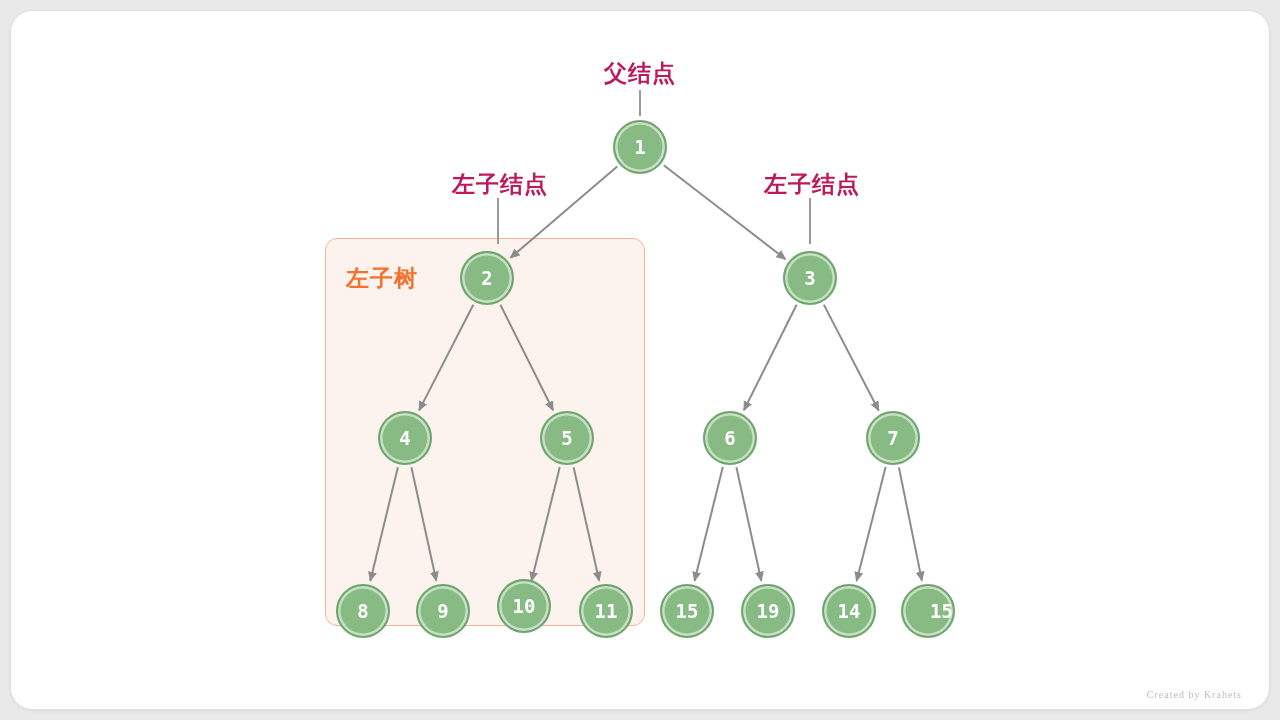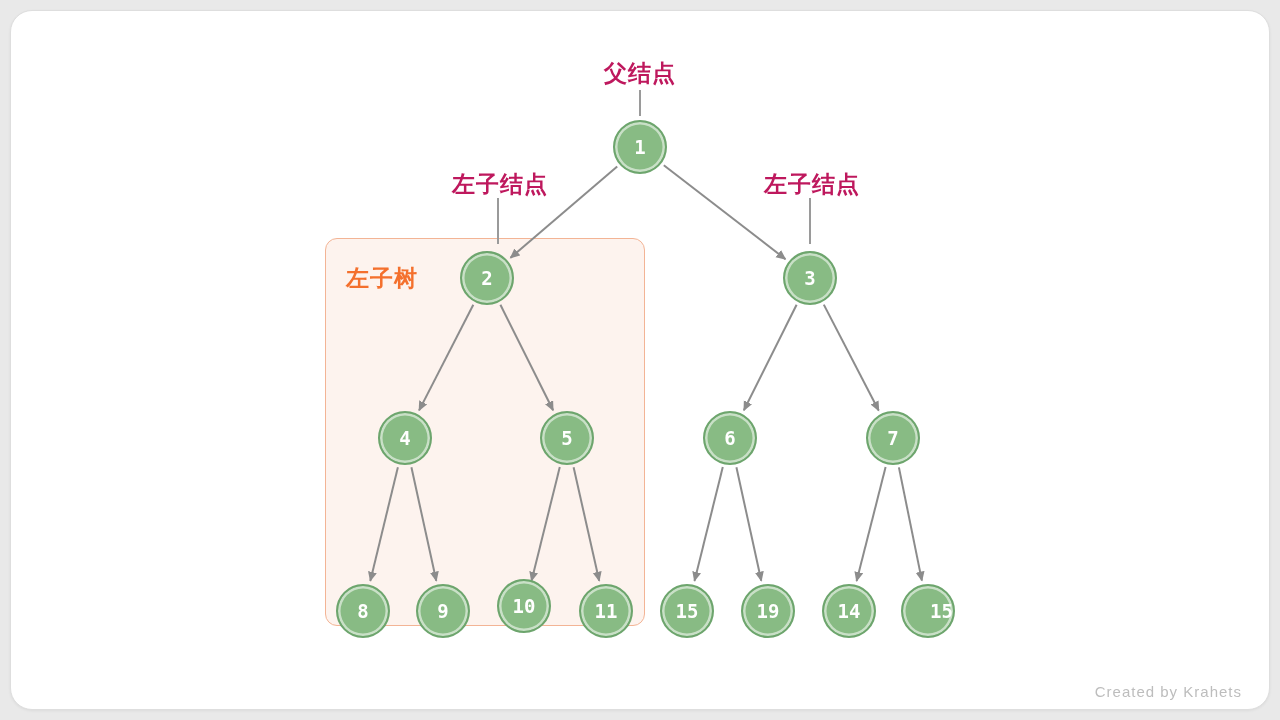--- a/index.html
+++ b/index.html
@@ -53,22 +53,22 @@
     box-shadow: inset 0 0 0 2.5px rgba(255,255,255,0.55);
     display: flex; align-items: center; justify-content: center;
   }
   .node-value {
     color: #ffffff; font-weight: bold; font-size: 19px;
     font-family: "DejaVu Sans Mono", monospace;
   }
 
   .watermark {
     position: absolute; right: 38px; bottom: 20px;
-    color: #bdbdbd; font-size: 15px; letter-spacing: 1px;
-    font-family: Liberation Sans, sans-serif;
+    color: #bdbdbd; font-size: 10px; letter-spacing: 1px;
+    font-family: Liberation Serif, serif;
   }
 </style>
 </head>
 <body>
 
 <div class="stage">
   <div class="card"></div>
 
   <div class="subtree-box left">
     <div class="box-label">左子树</div>

